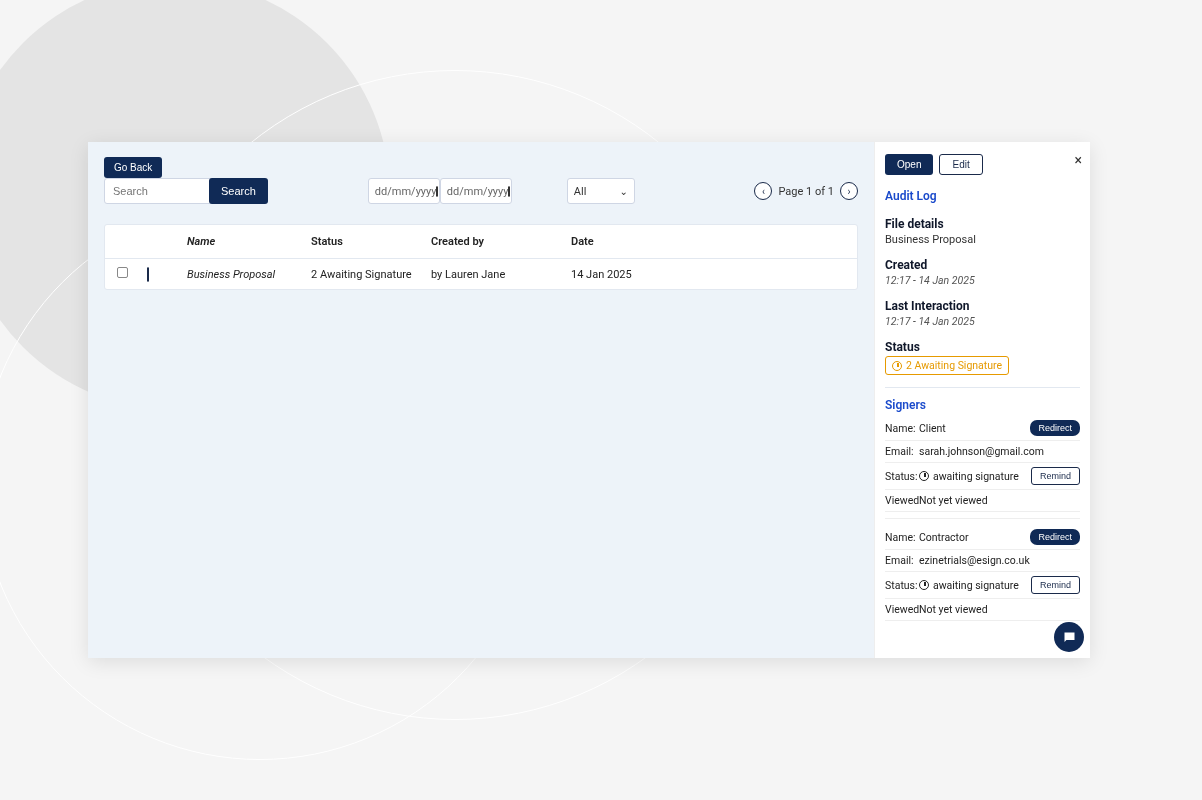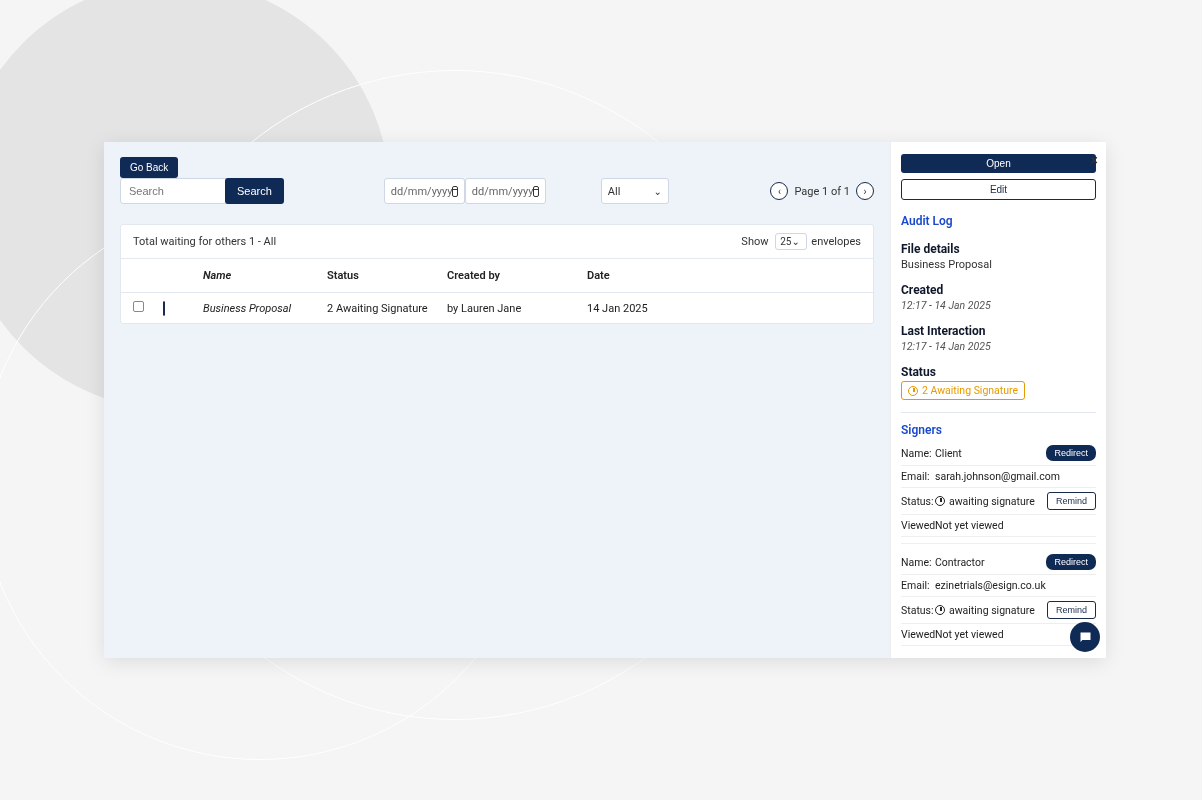--- a/index.html
+++ b/index.html
@@ -24,21 +24,21 @@
     position: absolute;
     border-radius: 50%;
     border: 1px solid #fff;
     z-index: 0;
   }
   .bg-circle-outline1 { width: 650px; height: 650px; left: 130px; top: 70px; }
   .bg-circle-outline2 { width: 560px; height: 560px; left: -20px; top: 200px; }
 
   .app {
     position: absolute;
-    left: 104px; top: 142px;
+    left: 88px; top: 142px;
     width: 1002px; height: 516px;
     background: #fff;
     border-radius: 4px;
     box-shadow: 0 4px 20px rgba(0,0,0,0.1);
     display: flex;
     z-index: 2;
   }
   .main {
     flex: 1;
     background: #edf3f9;
@@ -92,21 +92,21 @@
     color: #fff;
     border: none;
     height: 26px;
     padding: 0 12px;
     font-size: 11px;
     border-radius: 3px;
     cursor: pointer;
     margin-left: -10px;
   }
   .date-input {
-    width: 81px;
+    width: 72px;
     height: 26px;
     border: 1px solid #cfd6e4;
     border-radius: 3px;
     font-size: 11px;
     padding: 0 6px;
     color: #666;
     background: #fff;
     display: flex;
     align-items: center;
     justify-content: space-between;
@@ -194,21 +194,21 @@
   }
   .doc-icon::before { top: 5px; }
   .doc-icon::after  { top: 10px; }
   .checkbox { width: 11px; height: 11px; border: 1px solid #888; border-radius: 2px; display:inline-block; }
 
   
   .side .close {
     position: absolute; right: 8px; top: 10px;
     font-size: 14px; cursor: pointer; color: #333;
   }
-  .side-actions { display: flex; gap: 6px; margin-bottom: 14px; flex-direction: column; }
+  .side-actions { display: flex; gap: 6px; margin-bottom: 14px; }
   .btn-open {
     background: #102a56; color: #fff; border: none;
     padding: 4px 12px; font-size: 10px; border-radius: 3px; cursor: pointer;
   }
   .btn-edit {
     background: #fff; color: #1a2a4a; border: 1px solid #1a2a4a;
     padding: 4px 12px; font-size: 10px; border-radius: 3px; cursor: pointer;
   }
   .side h4 { font-size: 12px; font-weight: 700; color: #0f172a; margin-bottom: 2px; }
   .side .section { margin-bottom: 12px; }
@@ -295,30 +295,20 @@
       <div class="spacer"></div>
 
       <div class="pager">
         <div class="pager-btn">‹</div>
         <span>Page 1 of 1</span>
         <div class="pager-btn">›</div>
       </div>
     </div>
 
     <div class="table-wrap">
-      <div class="table-top">
-        <span>Total waiting for others 1 - All</span>
-        <span>
-          <span>Show</span>
-          <span class="show-select">
-            <span>25</span><span class="chev">⌄</span>
-          </span>
-          <span>envelopes</span>
-        </span>
-      </div>
       <div class="thead">
         <div class="col-check"></div>
         <div class="col-icon"></div>
         <div class="col-name">Name</div>
         <div class="col-status">Status</div>
         <div class="col-created">Created by</div>
         <div class="col-date">Date</div>
       </div>
       <div class="trow">
         <div class="col-check"><span class="checkbox"></span></div>

